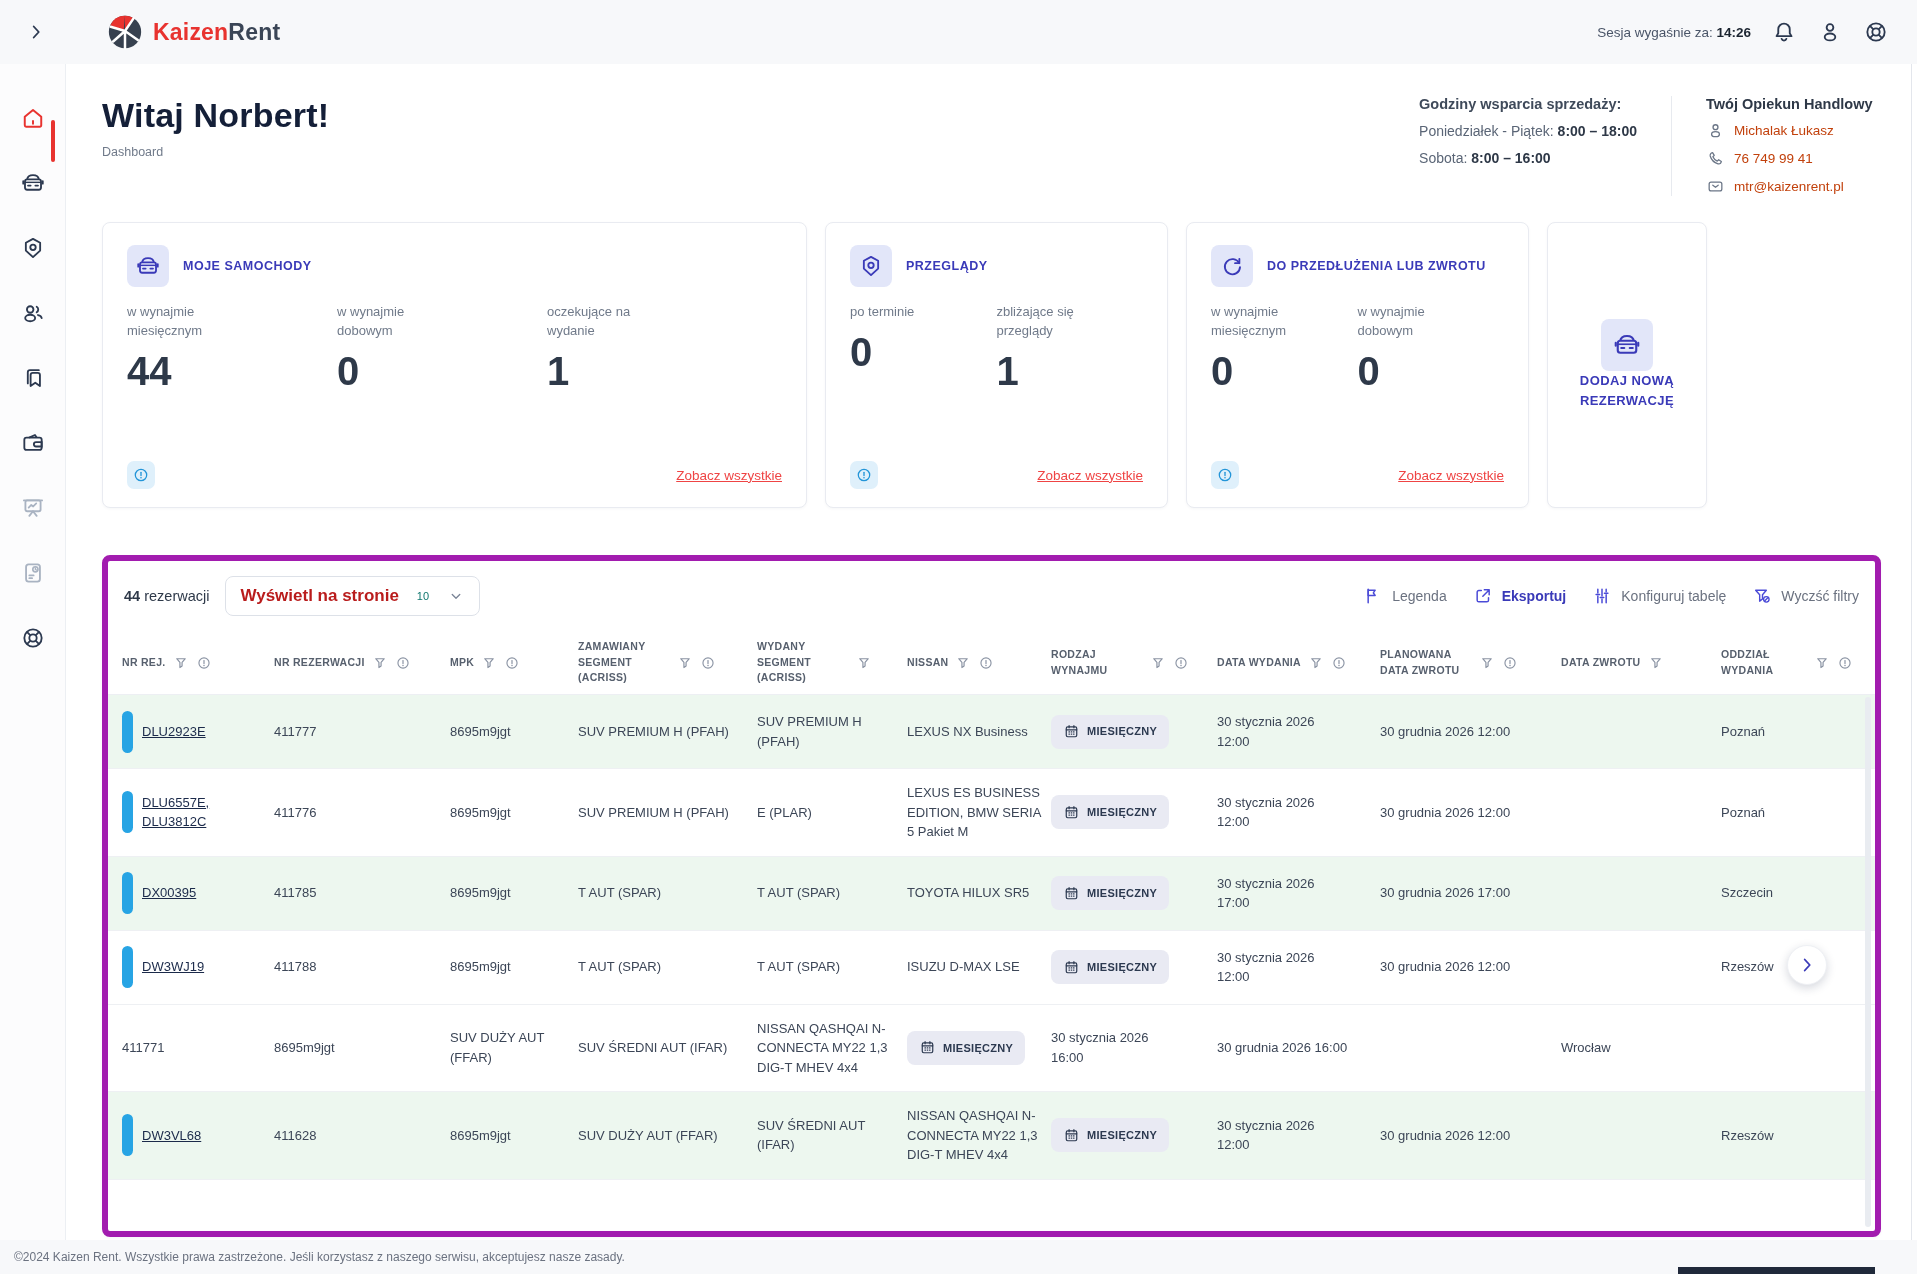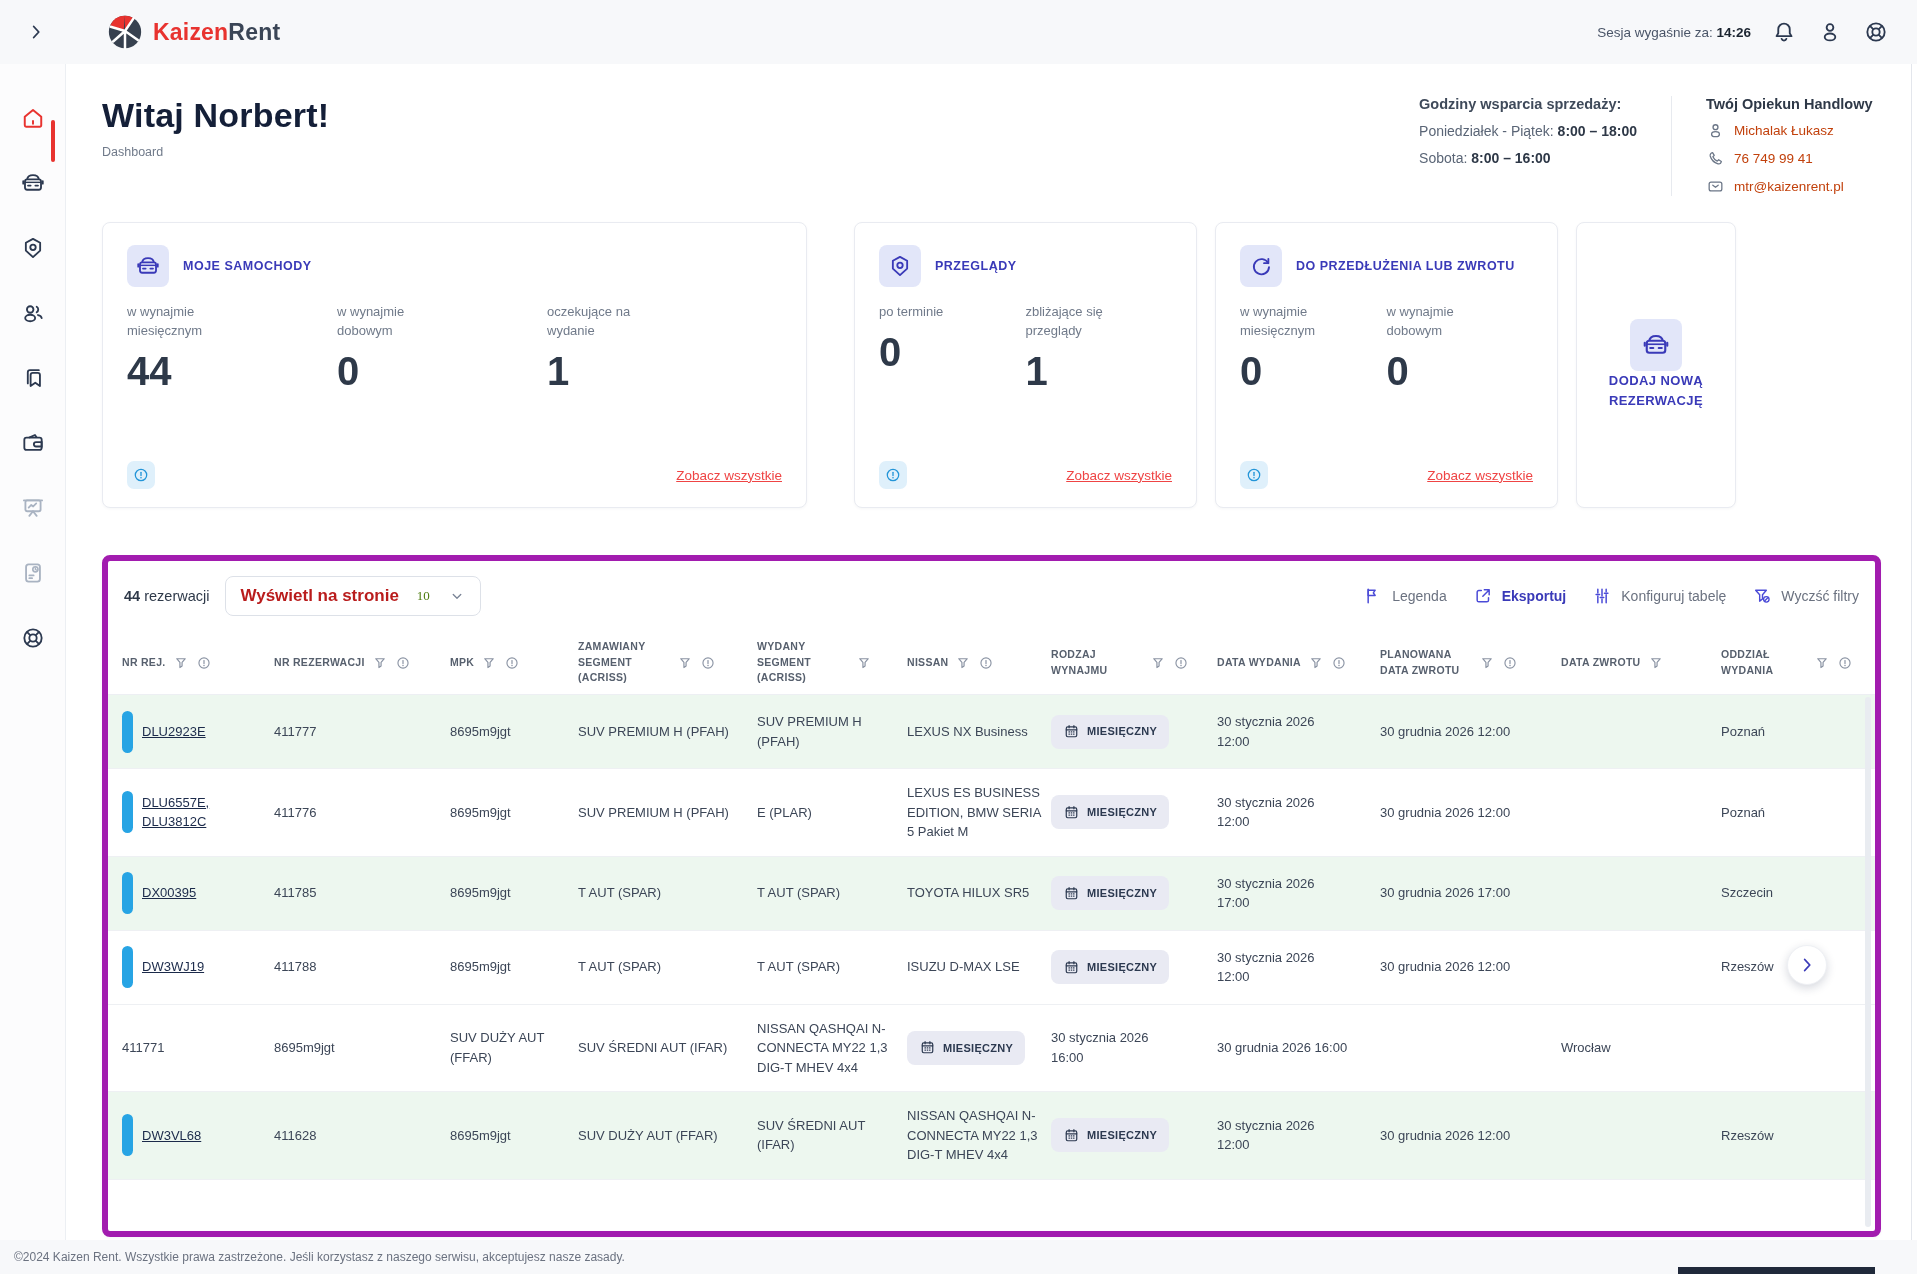--- a/index.html
+++ b/index.html
@@ -48,21 +48,21 @@
   .advisor-block { width:175px; }
   .advisor-title { font-size:14.5px; font-weight:700; color:#2e3847; }
   .advisor-line { display:flex; align-items:center; gap:9px; margin-top:9px;
     font-size:13.5px; color:#c2410c; }
   .advisor-line svg { flex:none; color:#6b7687; }
 
   
   .cards-row { display:flex; gap:18px; margin-top:26px; height:286px; }
   .card { background:#fff; border:1px solid #e9ebf1; border-radius:8px;
     box-shadow:0 1px 3px rgba(30,40,70,.04); padding:22px 24px; position:relative; }
-  .card.c1 { width:705px; } .card.c2 { width:343px;margin-left:29px; } .card.c3 { width:343px; }
+  .card.c1 { width:705px; } .card.c2 { width:343px; } .card.c3 { width:343px; }
   .card-head { display:flex; align-items:center; gap:14px; }
   .card-icon-box { width:42px; height:42px; border-radius:8px; background:#e2e6f9;
     display:flex; align-items:center; justify-content:center; color:#3a3ab8; }
   .card-title { font-size:12.5px; font-weight:700; letter-spacing:.5px; color:#3a3ab8; }
   .card-stats { display:flex; margin-top:16px; }
   .stat { width:210px; } .c2 .stat, .c3 .stat { width:150px; }
   .stat-label { font-size:13px; color:#707a8a; line-height:1.45; max-width:120px; }
   .stat-value { font-size:40px; font-weight:700; color:#2e3949; margin-top:8px; }
   .card-foot { position:absolute; left:24px; right:24px; bottom:18px;
     display:flex; align-items:center; }
@@ -78,21 +78,21 @@
 
   
   .table-card { margin-top:47px; background:#fff; border:6px solid #a21caf; border-radius:8px;
     box-shadow:0 1px 3px rgba(30,40,70,.04); position:relative; height:682px; overflow:hidden; }
   .table-controls { display:flex; align-items:center; height:70px; padding:0 16px; }
   .res-count { font-size:14.5px; color:#2e3949; }
   .res-count b { font-weight:700; }
   .page-size { margin-left:16px; height:40px; border:1px solid #dde1e8; border-radius:8px;
     display:flex; align-items:center; gap:18px; padding:0 14px; cursor:pointer; }
   .page-size .lbl { font-size:17px; font-weight:700; color:#b91c1c; }
-  .page-size .val { font-size:13px; color:#4d7c0f;font-family:Liberation Serif, serif; }
+  .page-size .val { font-size:11px; color:#0f766e; }
   .page-size svg { color:#7c8698; }
   .tc-actions { margin-left:auto; display:flex; align-items:center; gap:26px; }
   .tc-btn { display:flex; align-items:center; gap:9px; font-size:14px; color:#6b7280;
     background:none; border:none; cursor:pointer; font-family:inherit; }
   .tc-btn svg { color:#4b4bd7; }
   .tc-btn.accent { color:#3a3ab8; font-weight:700; }
 
   .grid-row { display:grid;
     grid-template-columns:152px 176px 128px 179px 150px 144px 166px 163px 181px 160px 1fr; }
   .thead { padding:0 14px; min-height:64px; align-items:center; border-bottom:1px solid #edeff3; }

